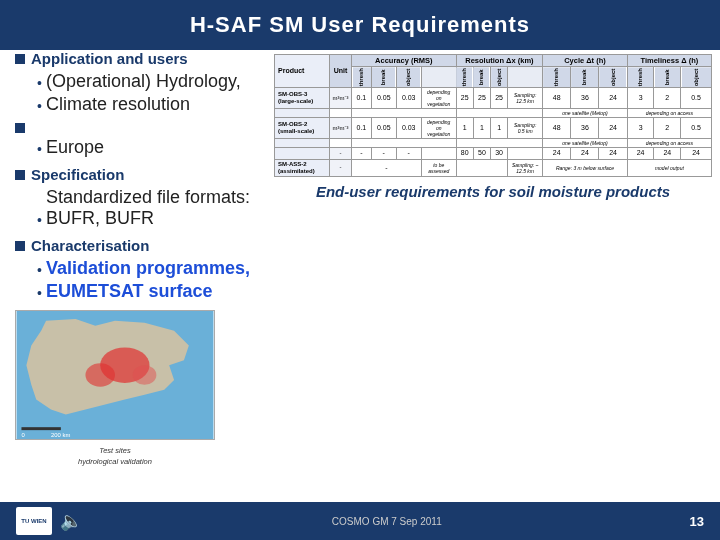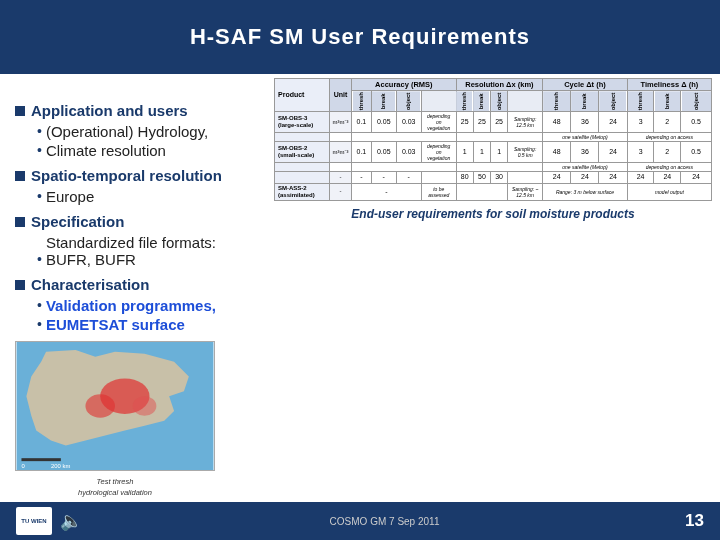--- a/index.html
+++ b/index.html
@@ -17,35 +17,35 @@
       height: 540px;
       background: #fff;
       position: relative;
     }
 
     
     .title-bar {
       background: #1a3a6b;
       color: #fff;
       text-align: center;
-      padding: 24px 20px;
+      padding: 12px 20px;
       font-size: 22px;
       font-weight: bold;
       letter-spacing: 1px;
     }
 
     .content-area {
       display: flex;
       height: calc(540px - 52px - 38px);
     }
 
     
     .left-panel {
       width: 270px;
-      padding: 28px 15px;
+      padding: 0 15px;
       flex-shrink: 0;
     }
 
     .section-heading {
       font-size: 15px;
       font-weight: bold;
       color: #1a3a6b;
       margin-bottom: 4px;
       display: flex;
       align-items: center;
@@ -54,21 +54,21 @@
 
     .section-heading .bullet-sq {
       display: inline-block;
       width: 10px;
       height: 10px;
       background: #1a3a6b;
       flex-shrink: 0;
     }
 
     .sub-bullet {
-      font-size: 15px;
+      font-size: 18px;
       color: #222;
       margin-left: 22px;
       margin-bottom: 2px;
       display: flex;
       align-items: flex-end;
       gap: 4px;
     }
 
     .sub-bullet::before {
       content: "•";
@@ -139,21 +139,21 @@
       writing-mode: vertical-rl;
       transform: rotate(180deg);
       font-size: 6px;
       font-weight: bold;
       padding: 2px 1px;
       background: #d0d8e8;
       white-space: nowrap;
     }
 
     .table-caption {
-      font-size: 12px;
+      font-size: 15px;
       font-style: italic;
       font-weight: bold;
       text-align: center;
       color: #1a3a6b;
       margin-top: 2px;
     }
 
     
     .map-area {
       display: flex;
@@ -212,21 +212,21 @@
       align-items: center;
     }
 
     .footer-text {
       color: #ccc;
       font-size: 10px;
     }
 
     .footer-page {
       color: #fff;
-      font-size: 17px;
+      font-size: 13px;
       font-weight: bold;
     }
 
     
     .map-svg-container {
       width: 200px;
       height: 130px;
       border: 1px solid #aaa;
     }
   </style>
@@ -252,21 +252,20 @@
           <span>(Operational) Hydrology,</span>
         </div>
         <div class="sub-bullet">
           <span>Climate resolution</span>
         </div>
       </div>
 
       <div class="section-block">
         <div class="section-heading">
           <span class="bullet-sq"></span>
-          <span>Spatio-temporal resolution</span>
         </div>
         <div class="sub-bullet">
           <span>Europe</span>
         </div>
       </div>
 
       <div class="section-block">
         <div class="section-heading">
           <span class="bullet-sq"></span>
           <span>Specification</span>
@@ -300,21 +299,21 @@
 
             <ellipse cx="110" cy="55" rx="25" ry="18" fill="#e03030" opacity="0.7"></ellipse>
             <ellipse cx="85" cy="65" rx="15" ry="12" fill="#e03030" opacity="0.6"></ellipse>
             <ellipse cx="130" cy="65" rx="12" ry="10" fill="#e05050" opacity="0.5"></ellipse>
 
             <rect x="5" y="118" width="40" height="3" fill="#333"></rect>
             <text x="5" y="128" font-size="6" fill="#fff">0</text>
             <text x="35" y="128" font-size="6" fill="#fff">200 km</text>
           </svg>
           <div class="map-label">
-            <em><span>Test thresh</span></em>
+            <em><span>Test sites</span></em>
           </div>
           <div class="map-label">
             <em><span>hydrological validation</span></em>
           </div>
         </div>
       </div>
 
     </div>
 
     <div class="right-panel">

